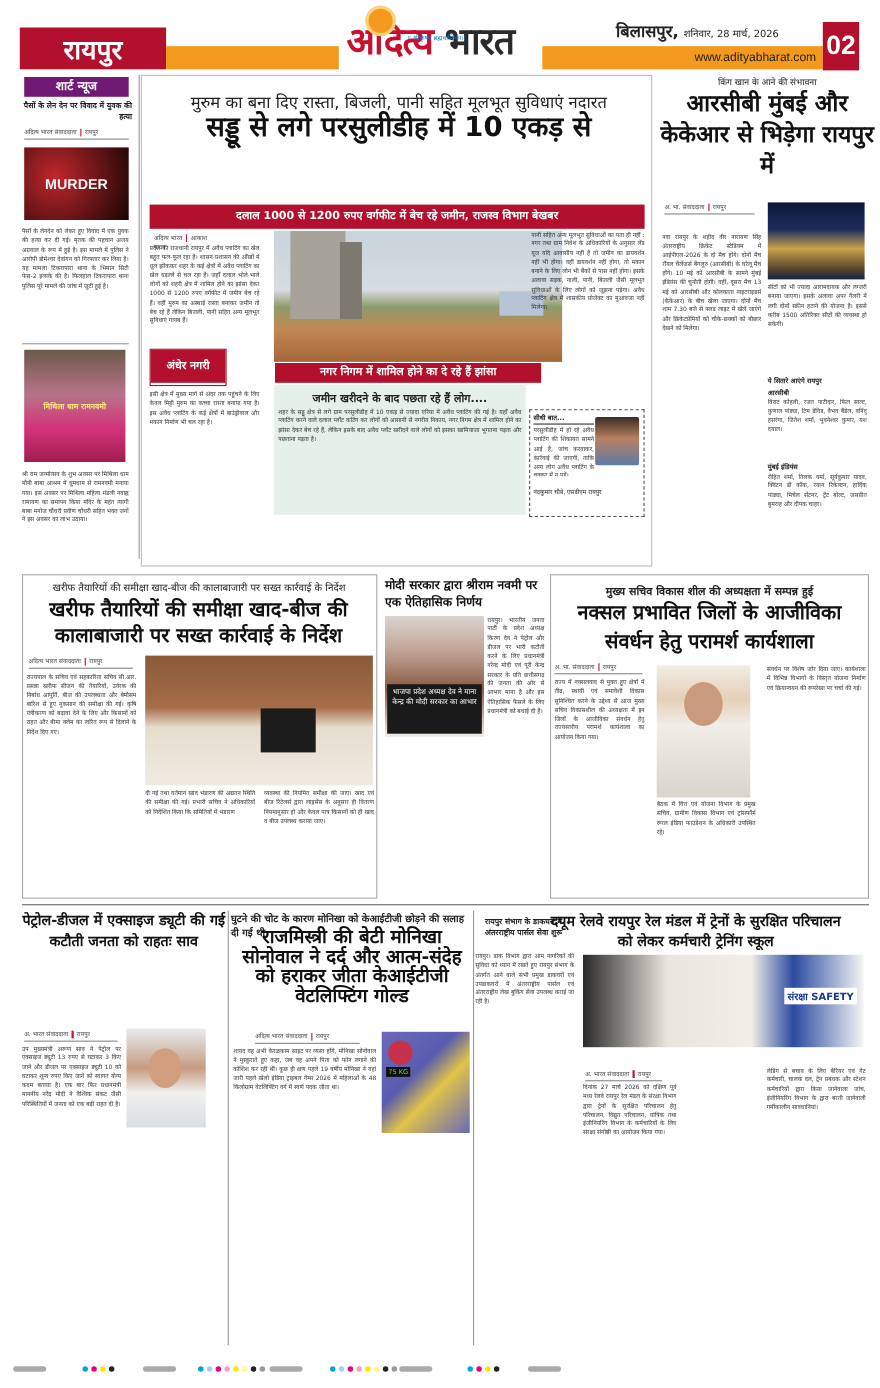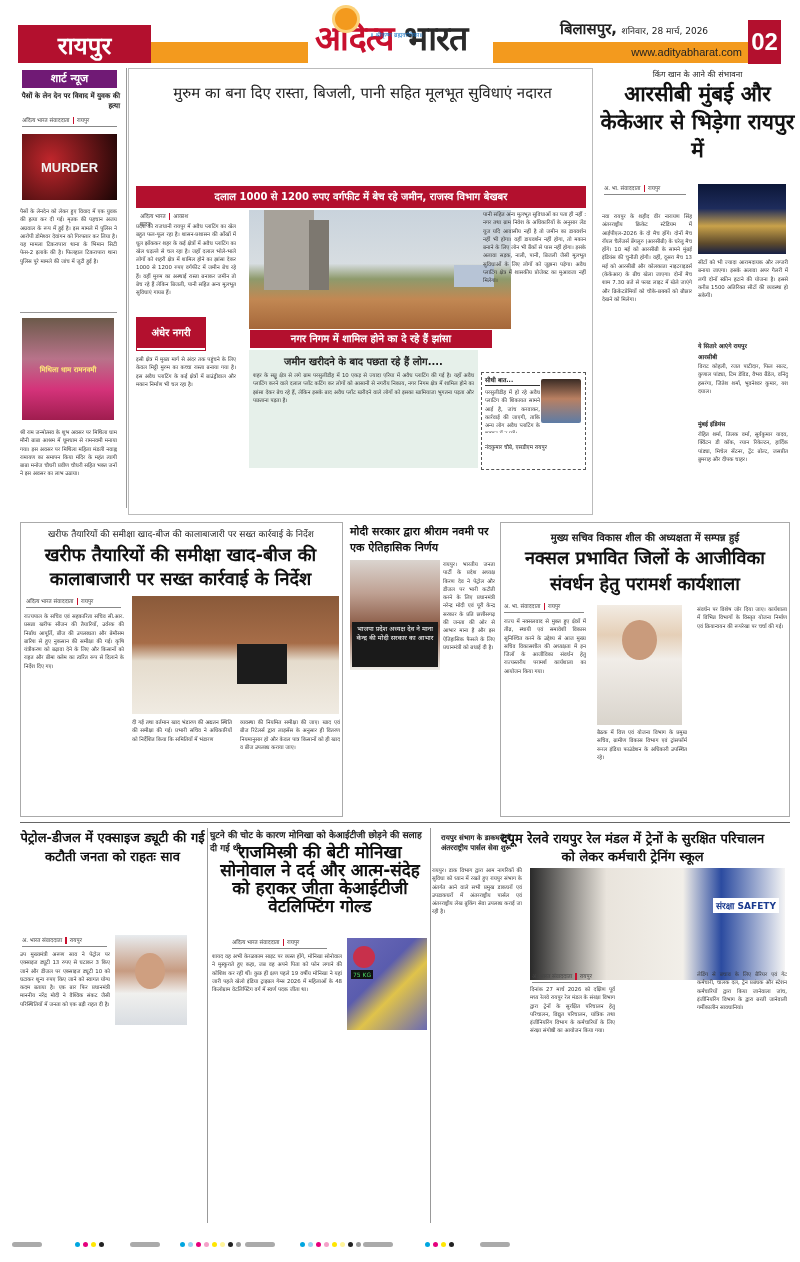--- a/index.html
+++ b/index.html
@@ -59,21 +59,21 @@
 <div class="abs hline" style="left:20px;top:312px;width:97px"></div>
 <div class="abs photo" style="left:22px;top:318px;width:92px;height:102px;background:linear-gradient(180deg,#6c5a4a 0%,#b8738a 40%,#d4337a 70%,#a01d4f 100%);display:flex;align-items:center;justify-content:center">
   <span style="color:#ffe97a;font-size:7px;font-weight:bold;text-align:center;padding:0 4px">मिथिला धाम रामनवमी</span>
 </div>
 <div class="abs col-text" style="left:20px;top:428px;width:97px;height:78px;overflow:hidden">श्री राम जन्मोत्सव के शुभ अवसर पर मिथिला धाम मौनी बाबा आश्रम में धूमधाम से रामनवमी मनाया गया। इस अवसर पर मिथिला महिला मंडली नवाह्न रामायण का समापन किया मंदिर के महंत त्यागी बाबा मनोज चौधरी प्रवीण चौधरी सहित भक्त जनों ने इस अवसर का लाभ उठाया।</div>
 <div class="abs vline" style="left:126px;top:68px;height:440px"></div>
 
 <div class="abs box" style="left:128px;top:68px;width:465px;height:447px;border-color:#bbb"></div>
 <div class="abs" style="left:135px;top:82px;width:455px;font-size:15px;text-align:center;color:#222">मुरुम का बना दिए रास्ता, बिजली, पानी सहित मूलभूत सुविधाएं नदारत</div>
 <h1 class="abs" style="left:135px;top:100px;width:455px;font-size:25px;line-height:31px">
-  <br>
+  <span>सड्डू से लगे परसुलीडीह में 10 एकड़ से</span><br>
 </h1>
 <div class="abs red-strip" style="left:136px;top:186px;width:450px;height:22px;font-size:10px;line-height:22px">दलाल 1000 से 1200 रुपए वर्गफीट में बेच रहे जमीन, राजस्व विभाग बेखबर</div>
 <div class="abs byline" style="left:140px;top:212px;width:60px;border-bottom:none">
   <span>अदित्य भारत</span><span class="bar"></span><span>आकाश यादव</span>
 </div>
 <div class="abs col-text" style="left:136px;top:222px;width:100px;height:98px;overflow:hidden">प्रदेश की राजधानी रायपुर में अवैध प्लाटिंग का खेल बहुत फल-फूल रहा है। शासन-प्रशासन की आँखों में धूल झोंककर शहर के कई क्षेत्रों में अवैध प्लाटिंग का खेल धड़ल्ले से चल रहा है। जहाँ दलाल भोले-भाले लोगों को शहरी क्षेत्र में शामिल होने का झांसा देकर 1000 से 1200 रुपए वर्गफीट में जमीन बेच रहे हैं। वहीं मुरुम का अस्थाई रास्ता बनाकर जमीन तो बेच रहे हैं लेकिन बिजली, पानी सहित अन्य मूलभूत सुविधाएं गायब हैं।</div>
 <div class="abs red-strip" style="left:137px;top:318px;width:68px;height:32px;font-size:10px;line-height:30px;border-bottom:2px solid #fff;outline:1px solid #b3102e">अंधेर नगरी</div>
 <div class="abs col-text" style="left:136px;top:355px;width:100px;height:120px;overflow:hidden">इसी क्षेत्र में मुख्य मार्ग से अंदर तक पहुंचने के लिए केवल मिट्टी मुरुम का कच्चा रास्ता बनाया गया है। इस अवैध प्लाटिंग के कई क्षेत्रों में बाउंड्रीवाल और मकान निर्माण भी चल रहा है।</div>
 <div class="abs photo" style="left:249px;top:210px;width:262px;height:119px;background:linear-gradient(180deg,#c9d3dc 0%,#d7dde1 45%,#8e9a6c 58%,#c28853 75%,#a5673a 100%)">
   <div style="position:absolute;left:15px;top:0;width:50px;height:80px;background:#a7a29a"></div>
@@ -159,21 +159,21 @@
 <div class="abs photo" style="left:347px;top:938px;width:80px;height:92px;background:linear-gradient(135deg,#6b6ab8 0%,#5a5cae 40%,#e0c34a 60%,#6a6ab4 100%)">
   <div style="position:absolute;left:6px;top:8px;width:22px;height:22px;border-radius:50%;background:#c8304b"></div>
   <div style="position:absolute;left:4px;top:32px;background:#111;color:#4cd964;font-size:6px;padding:1px 2px">75 KG</div>
 </div>
 <div class="abs vline" style="left:430px;top:828px;height:395px"></div>
 
 <div class="abs" style="left:432px;top:833px;width:88px;font-size:7px;font-weight:bold;text-align:center;line-height:10px">रायपुर संभाग के डाकघरों में अंतरराष्ट्रीय पार्सल सेवा शुरू</div>
 <div class="abs col-text" style="left:432px;top:866px;width:90px;height:355px;overflow:hidden">रायपुर। डाक विभाग द्वारा आम नागरिकों की सुविधा को ध्यान में रखते हुए रायपुर संभाग के अंतर्गत आने वाले सभी प्रमुख डाकघरों एवं उपडाकघरों में अंतरराष्ट्रीय पार्सल एवं अंतरराष्ट्रीय लेख बुकिंग सेवा उपलब्ध कराई जा रही है।</div>
 
 <h2 class="abs" style="left:500px;top:830px;width:265px;font-size:13px;line-height:18px">दपूम रेलवे रायपुर रेल मंडल में ट्रेनों के सुरक्षित परिचालन को लेकर कर्मचारी ट्रेनिंग स्कूल</h2>
-<div class="abs photo" style="left:530px;top:868px;width:255px;height:112px;background:linear-gradient(90deg,#2a2a2a 0%,#e9e4dc 30%,#f2efe9 60%,#2b4ba0 75%,#f5f5f5 100%)">
+<div class="abs photo" style="left:530px;top:868px;width:255px;height:84px;background:linear-gradient(90deg,#2a2a2a 0%,#e9e4dc 30%,#f2efe9 60%,#2b4ba0 75%,#f5f5f5 100%)">
   <div style="position:absolute;right:6px;top:30px;color:#1b3b8f;font-size:9px;font-weight:bold;background:#fff;padding:1px 3px">संरक्षा SAFETY</div>
 </div>
 <div class="abs byline" style="left:532px;top:972px;width:70px">
   <span>अ. भारत संवाददाता</span><span class="bar"></span><span>रायपुर</span>
 </div>
 <div class="abs col-text" style="left:530px;top:985px;width:85px;height:235px;overflow:hidden">दिनांक 27 मार्च 2026 को दक्षिण पूर्व मध्य रेलवे रायपुर रेल मंडल के संरक्षा विभाग द्वारा ट्रेनों के सुरक्षित परिचालन हेतु परिचालन, विद्युत परिचालन, यांत्रिक तथा इंजीनियरिंग विभाग के कर्मचारियों के लिए संरक्षा संगोष्ठी का आयोजन किया गया।</div>
 <div class="abs col-text" style="left:697px;top:970px;width:90px;height:250px;overflow:hidden">लेडिंग से बचाव के लिए बैरियर एवं गेट कर्मचारी, चालक दल, ट्रेन प्रबंधक और स्टेशन कर्मचारियों द्वारा किया जानेवाला जांच, इंजीनियरिंग विभाग के द्वारा बरती जानेवाली गर्मीकालीन सावधानियां।</div>
 
 <div class="abs" style="left:0;top:1240px;width:800px;height:12px">
   <div class="abs reg" style="left:12px;top:2px"></div>

